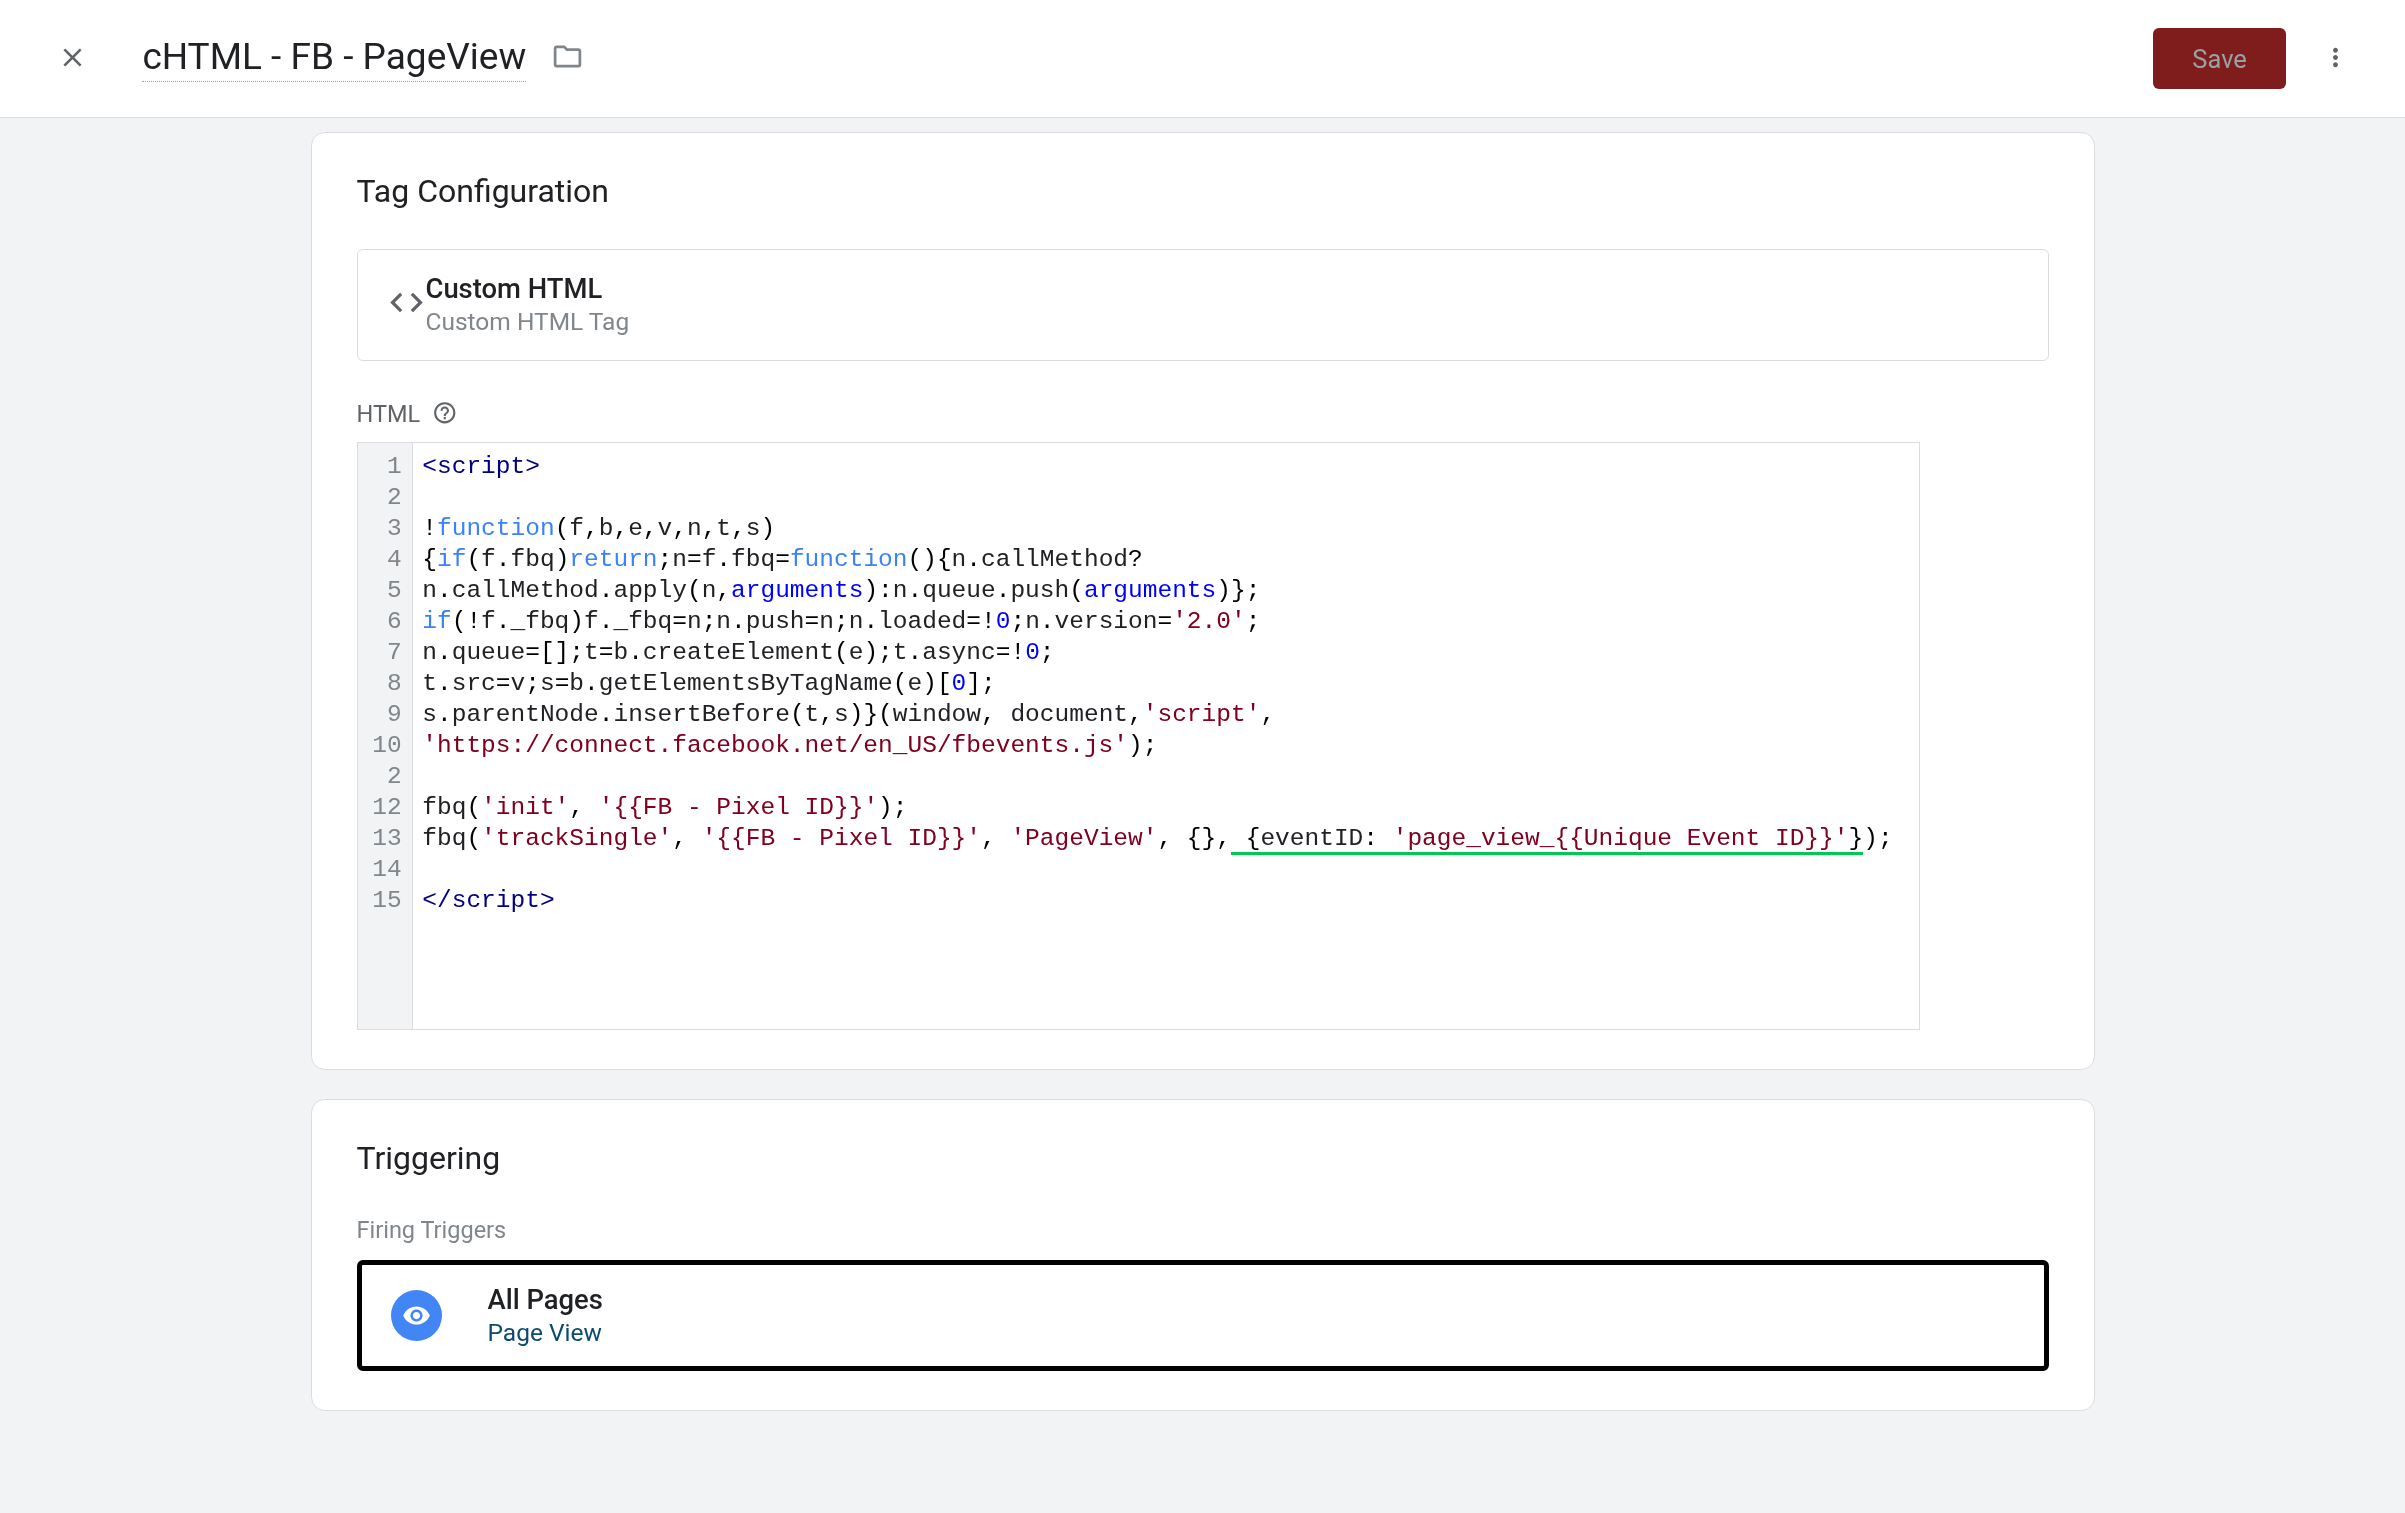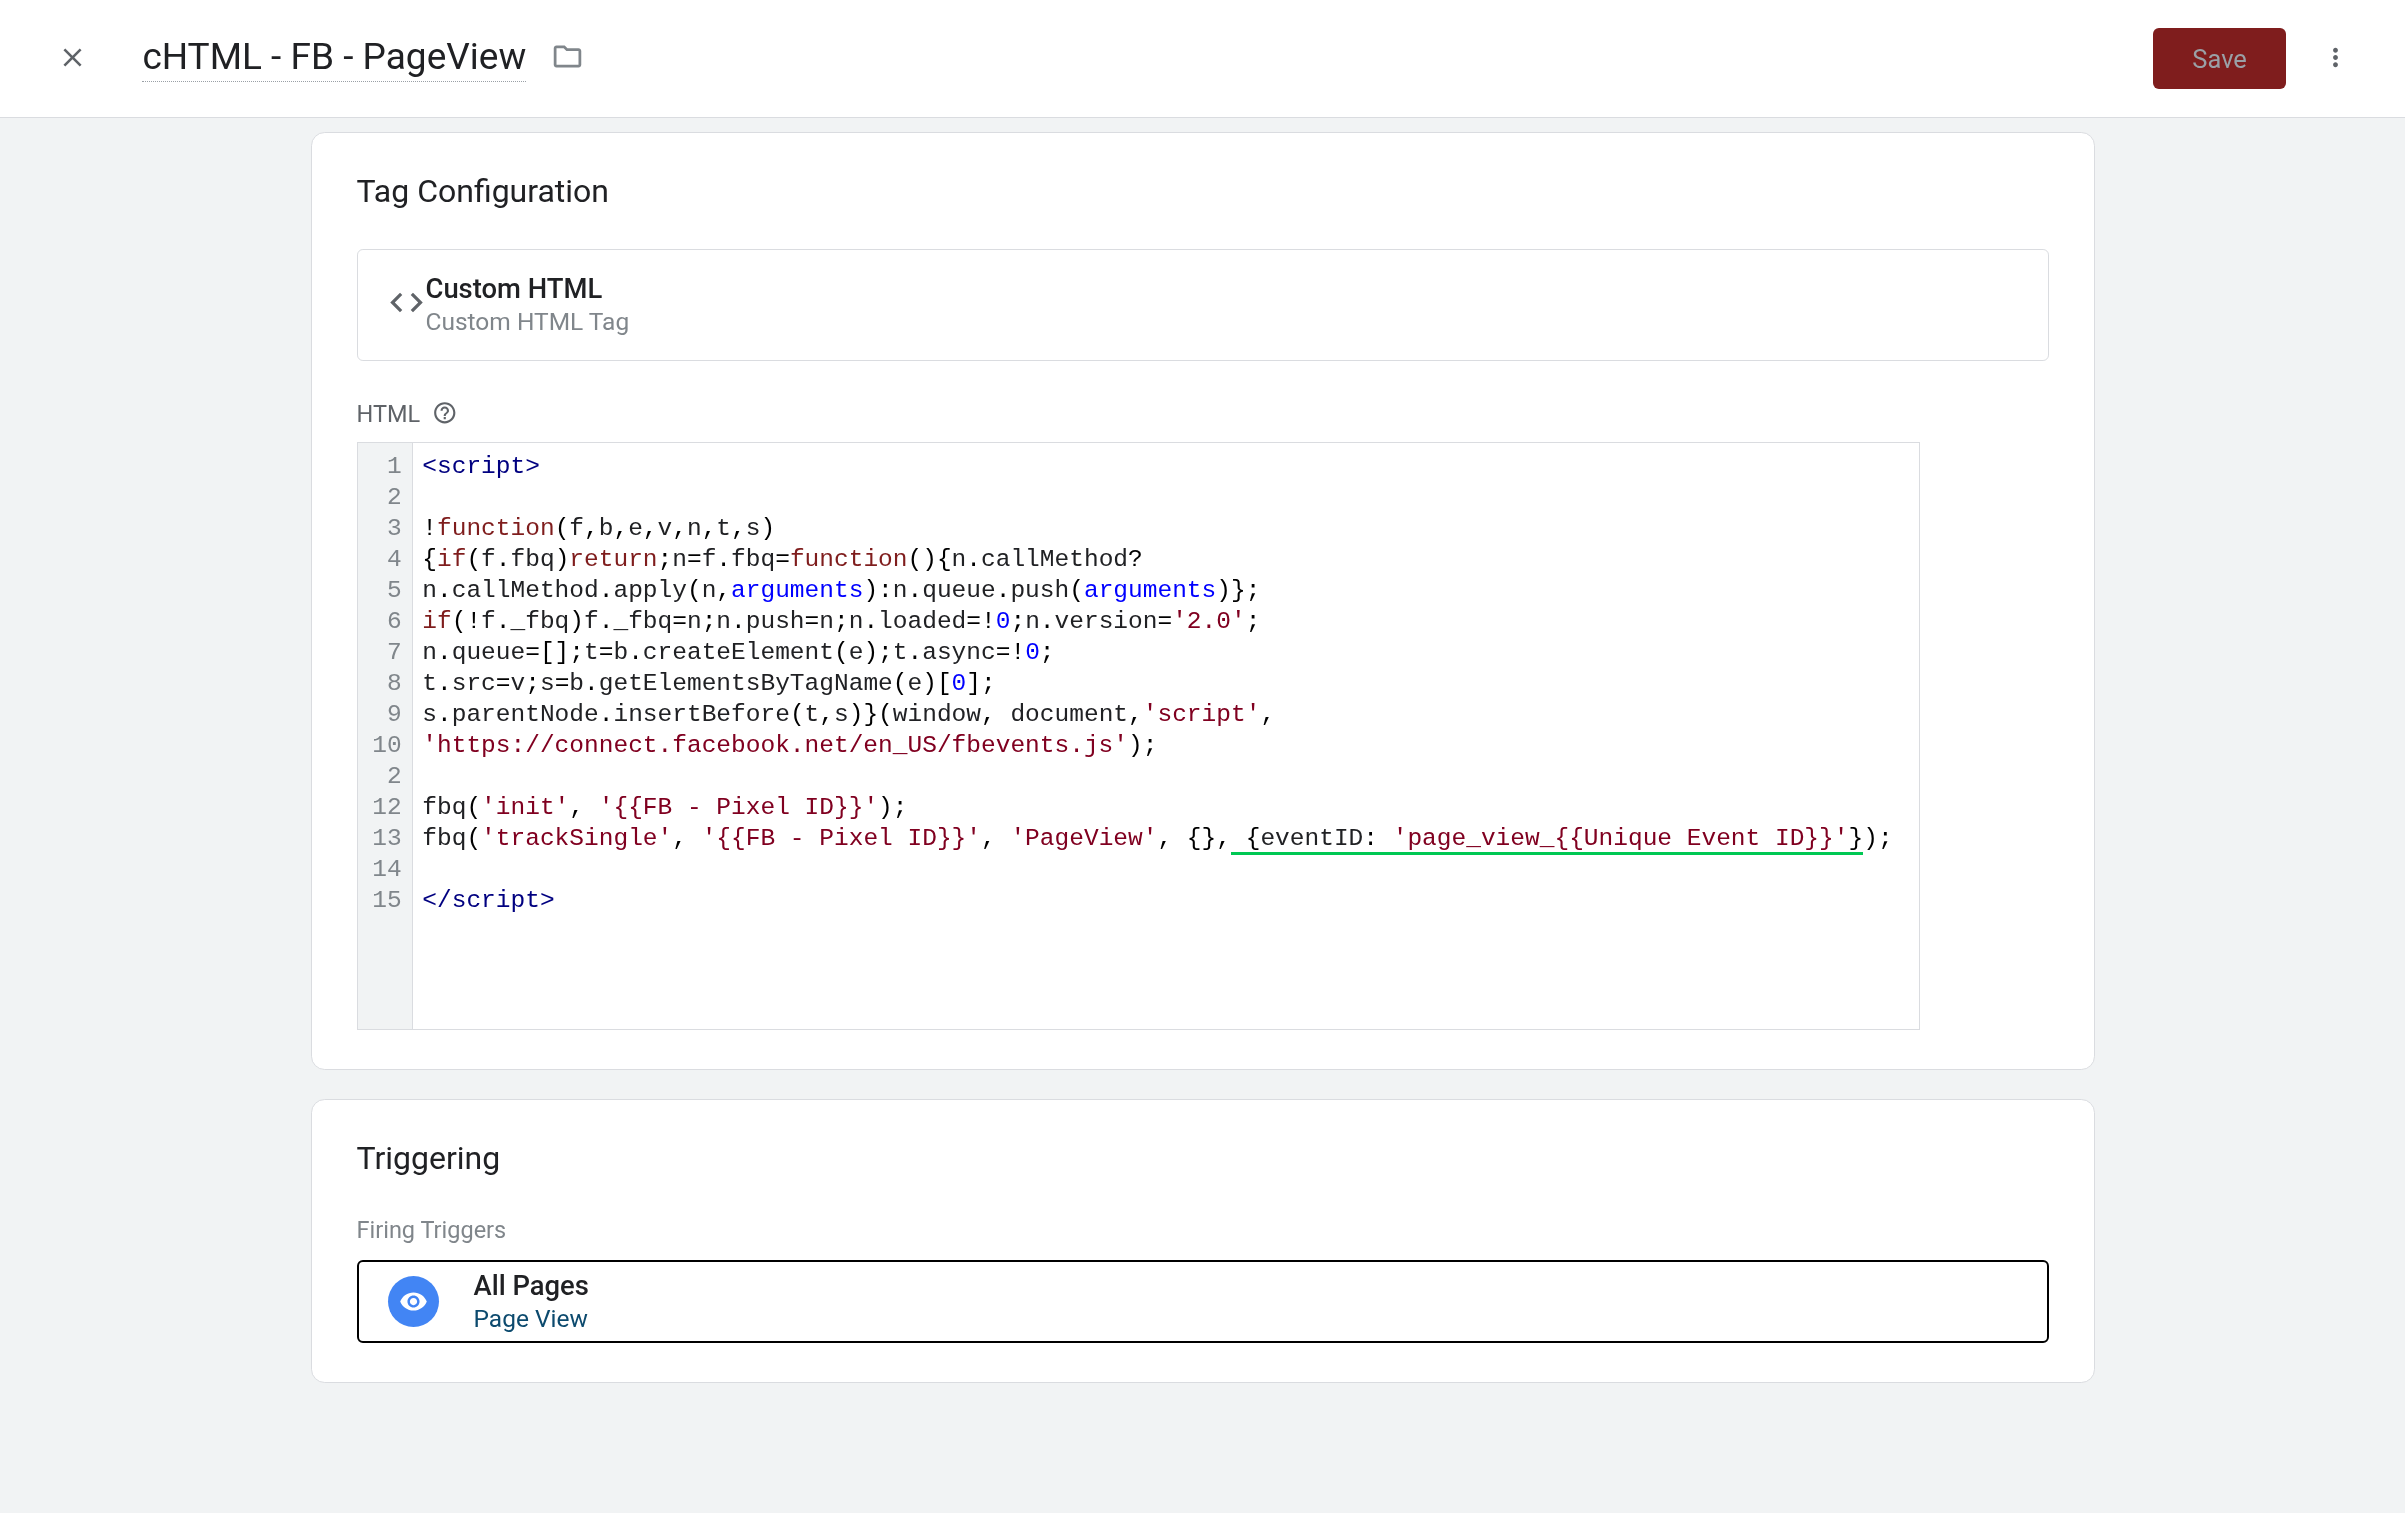--- a/index.html
+++ b/index.html
@@ -178,35 +178,35 @@
     white-space: pre;
     position: relative;
     flex: 1;
   }
   .code-line {
     height: 31px;
     position: relative;
   }
   .tok-tag { color: #000080; }
   .tok-punc { color: #000; }
-  .tok-kw { color: #7f1d1d; }
+  .tok-kw { color: #3b82f6; }
   .tok-builtin { color: #0000ff; }
   .tok-str { color: #800020; }
   .tok-num { color: #0000ff; }
   .underline-green {
     border-bottom: 3.9px solid #00c853;
     padding-bottom: 0px;
   }
   .trigger-box {
-    border: 2px solid #000000;
+    border: 5px solid #000000;
     border-radius: 5.9px;
-    padding: 8px 29px;
-    display: flex;
-    align-items: center;
-    gap: 35px;
+    padding: 19px 29px;
+    display: flex;
+    align-items: center;
+    gap: 46px;
   }
   .trigger-icon {
     width: 51px;
     height: 51px;
     border-radius: 50%;
     background: #4285f4;
     display: flex;
     align-items: center;
     justify-content: center;
     color: #fff;

